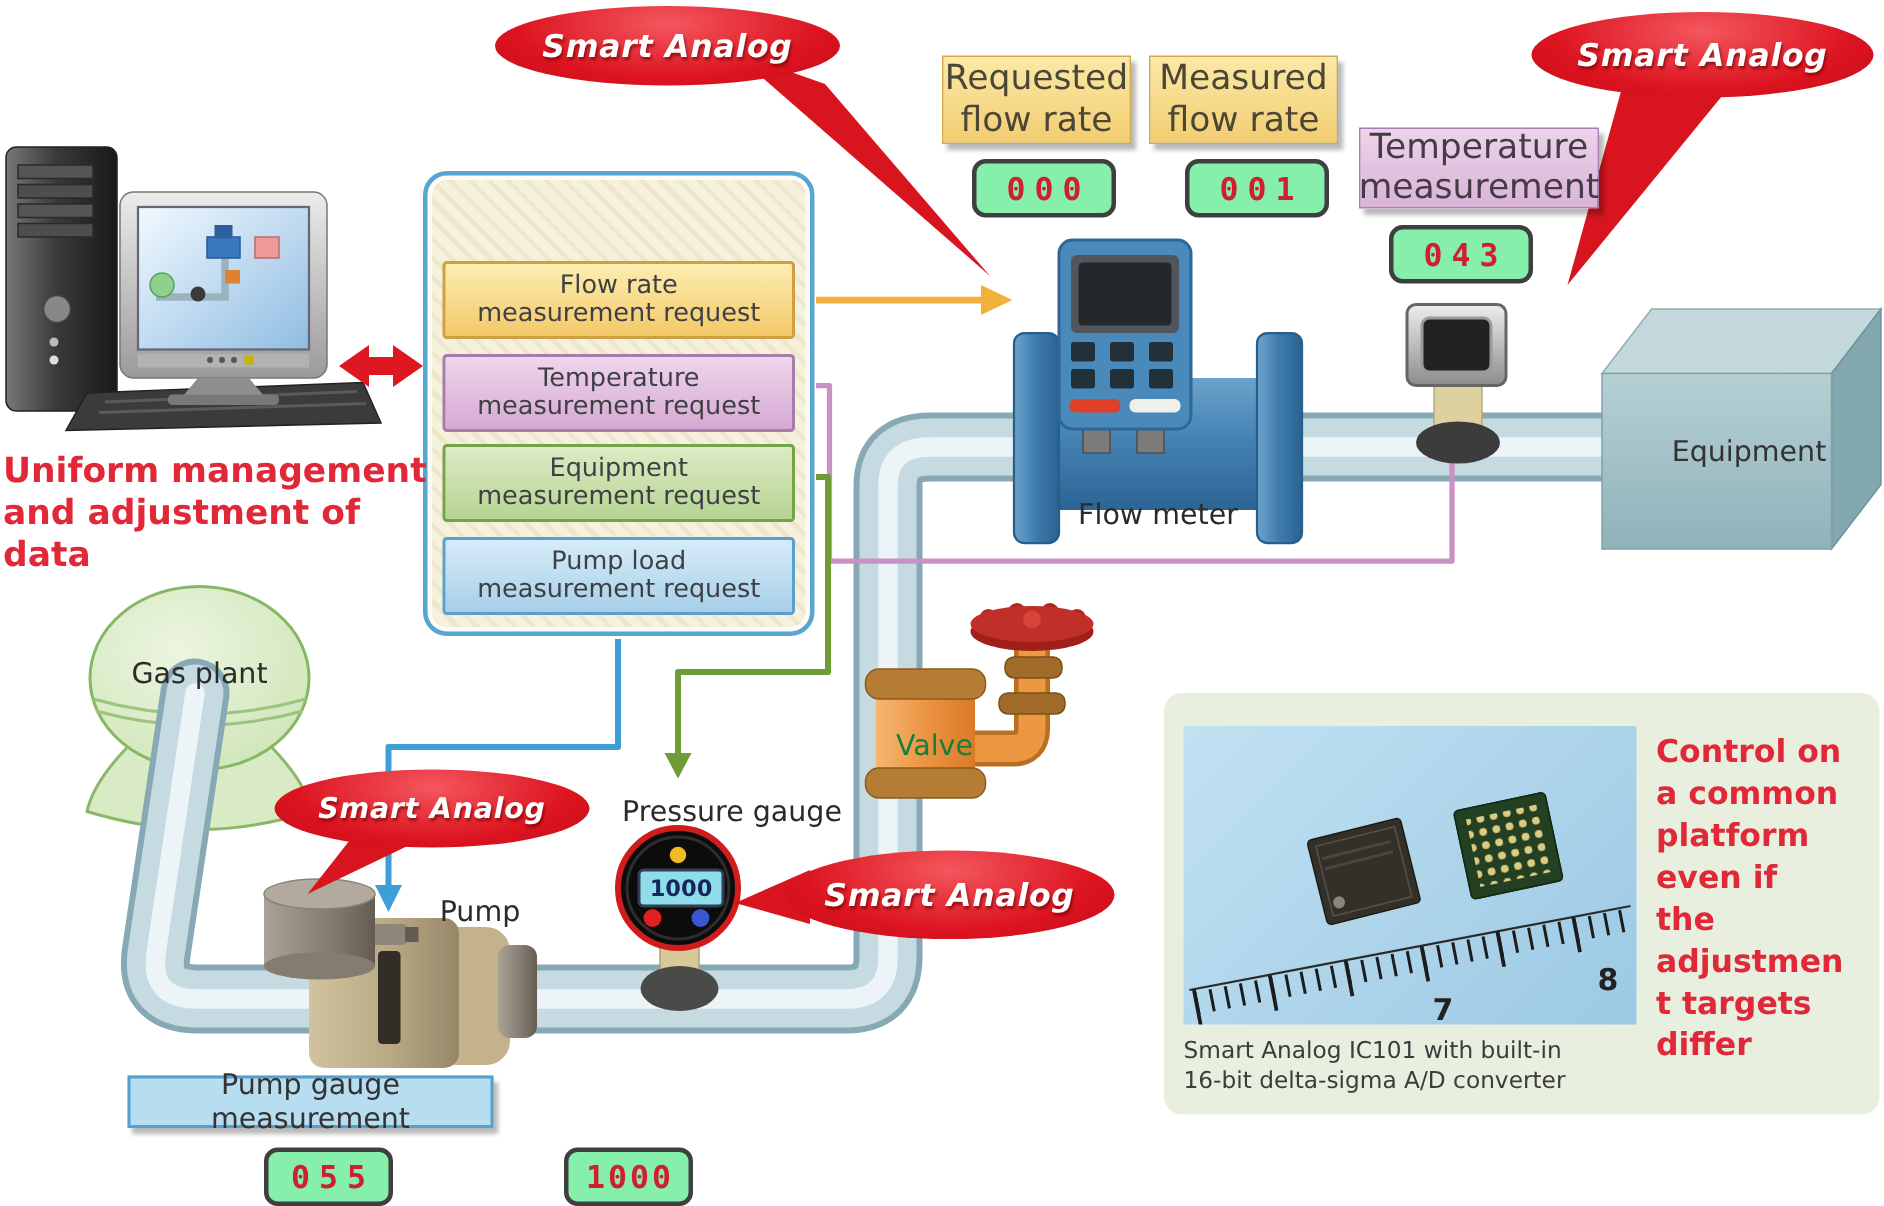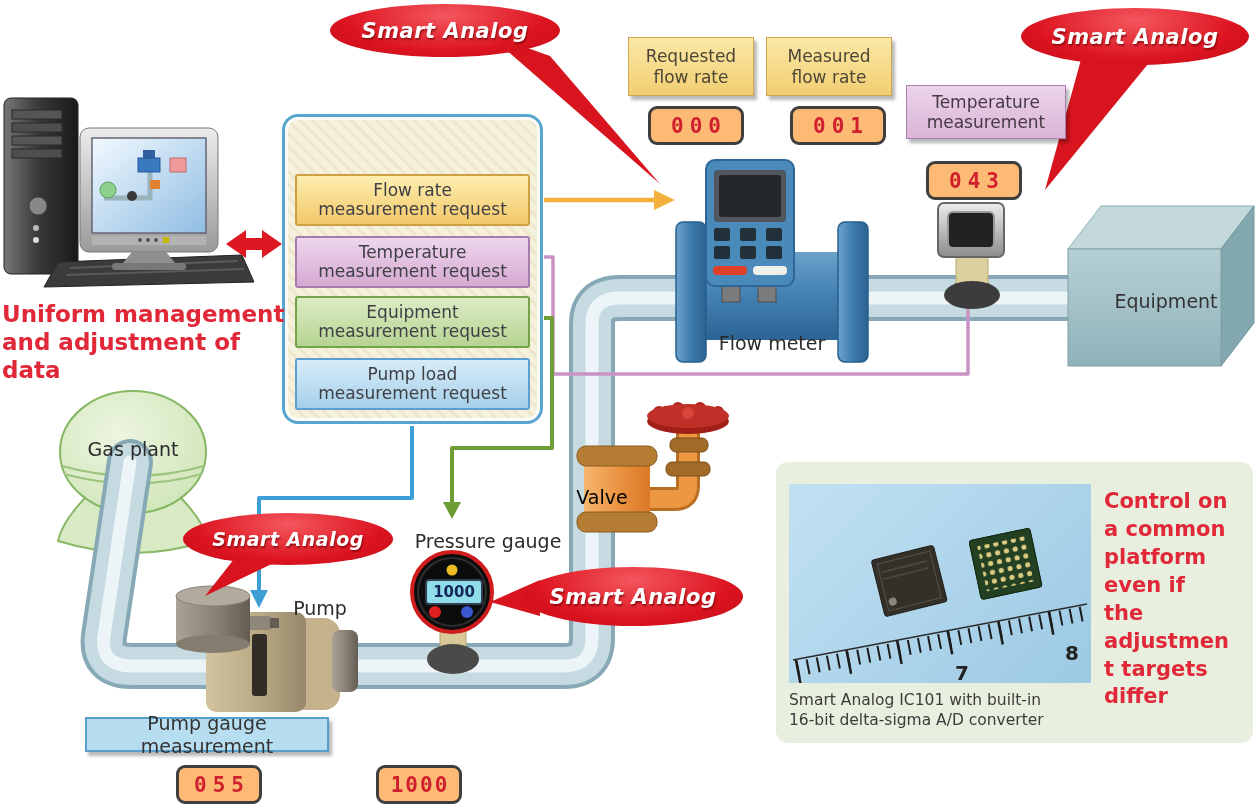--- a/index.html
+++ b/index.html
@@ -13,38 +13,38 @@
     box-shadow:inset 0 0 0 3px rgba(255,255,255,.85);}
   .mcu-title{left:0;top:10px;width:100%;text-align:center;font-size:22px;color:#2e93c8;}
   .req{left:10px;width:231px;height:48px;border:2px solid;border-radius:3px;display:flex;flex-direction:column;
        justify-content:center;align-items:center;font-size:17px;line-height:1.12;color:#3f3f46;text-align:center;}
   .req-flow{top:57px;background:linear-gradient(#fdeeb0,#f3c869);border-color:#cfa043;}
   .req-temp{top:119px;background:linear-gradient(#eed6ec,#d6a9d2);border-color:#a67cac;}
   .req-pres{top:179px;background:linear-gradient(#dcebc4,#b6d492);border-color:#74a44a;}
   .req-pump{top:241px;background:linear-gradient(#d6ecf8,#a6cfe9);border-color:#5b9fd0;}
   
   .tag{display:flex;flex-direction:column;justify-content:center;align-items:center;text-align:center;
-       font-size:17px;line-height:1.18;color:#4c4636;border:1px solid;box-shadow:3px 4px 3px rgba(0,0,0,.28);}
+       font-size:23px;line-height:1.18;color:#4c4636;border:1px solid;box-shadow:3px 4px 3px rgba(0,0,0,.28);}
   .tag-yellow{background:linear-gradient(#fbe9a6,#f2cd72);border-color:#cfa94c;}
   .tag-purple{background:linear-gradient(#ecd4ea,#d9b4d6);border-color:#a87fae;color:#463a46;}
   .tag-blue{background:#b7ddf1;border:2px solid #57a0cd;font-size:19px;color:#333;}
   .tag-green{background:#d5e4b8;border:2px solid #85a35a;font-size:19px;color:#333;}
   .tag1{left:628px;top:37px;width:124px;height:57px;}
   .tag2{left:766px;top:37px;width:124px;height:57px;}
   .tag3{left:906px;top:85px;width:158px;height:52px;}
   .tag4{left:85px;top:717px;width:240px;height:31px;}
   .tag5{left:335px;top:717px;width:224px;height:31px;}
   
-  .seg{background:#fdba74;border:3px solid #3f3f3f;border-radius:9px;color:#d02030;
+  .seg{background:#86efac;border:3px solid #3f3f3f;border-radius:9px;color:#d02030;
        font-family:"DejaVu Sans Mono","Liberation Mono",monospace;font-weight:bold;font-size:21px;
        display:flex;justify-content:center;align-items:center;letter-spacing:6px;text-indent:6px;}
   .seg4{letter-spacing:2px;text-indent:2px;}
   .seg-a{left:648px;top:106px;width:90px;height:33px;}
   .seg-b{left:790px;top:106px;width:90px;height:33px;}
-  .seg-c{left:926px;top:150px;width:90px;height:33px;margin-top:11px;}
+  .seg-c{left:926px;top:150px;width:90px;height:33px;}
   .seg-d{left:176px;top:765px;width:80px;height:33px;}
   .seg-e{left:376px;top:765px;width:80px;height:33px;}
   
   .dlabel{font-size:19px;color:#2b2b2b;text-align:center;}
   
   .sa{border-radius:50%;display:flex;justify-content:center;align-items:center;color:#fff;
       font-weight:bold;font-style:italic;font-size:21px;letter-spacing:.5px;white-space:nowrap;
       background:radial-gradient(ellipse at 50% 22%,#f4575e 0%,#dc1420 62%,#c30d18 100%);
       text-shadow:1px 2px 2px rgba(110,0,0,.65);}
   .sa1{left:330px;top:4px;width:230px;height:53px;}
@@ -294,21 +294,21 @@
 <div class="abs seg seg-a">000</div>
 <div class="abs seg seg-b">001</div>
 <div class="abs seg seg-c">043</div>
 <div class="abs seg seg-d">055</div>
 <div class="abs seg seg4 seg-e">1000</div>
 
 <div class="abs dlabel" style="left:692px;top:332px;width:160px;">Flow meter</div>
 <div class="abs dlabel" style="left:1086px;top:290px;width:160px;color:#333;">Equipment</div>
 <div class="abs dlabel" style="left:73px;top:438px;width:120px;">Gas plant</div>
 <div class="abs dlabel" style="left:285px;top:597px;width:70px;">Pump</div>
-<div class="abs dlabel" style="left:554px;top:486px;width:96px;color:#000000;">Valve</div>
+<div class="abs dlabel" style="left:575px;top:486px;width:96px;color:#15803d;">Valve</div>
 <div class="abs dlabel" style="left:408px;top:530px;width:160px;">Pressure gauge</div>
 
 <div class="abs gauge-val">1000</div>
 
 <div class="abs sa sa1">Smart Analog</div>
 <div class="abs sa sa2">Smart Analog</div>
 <div class="abs sa sa3">Smart Analog</div>
 <div class="abs sa sa4">Smart Analog</div>
 
 <div class="abs rednote note-left">Uniform management

